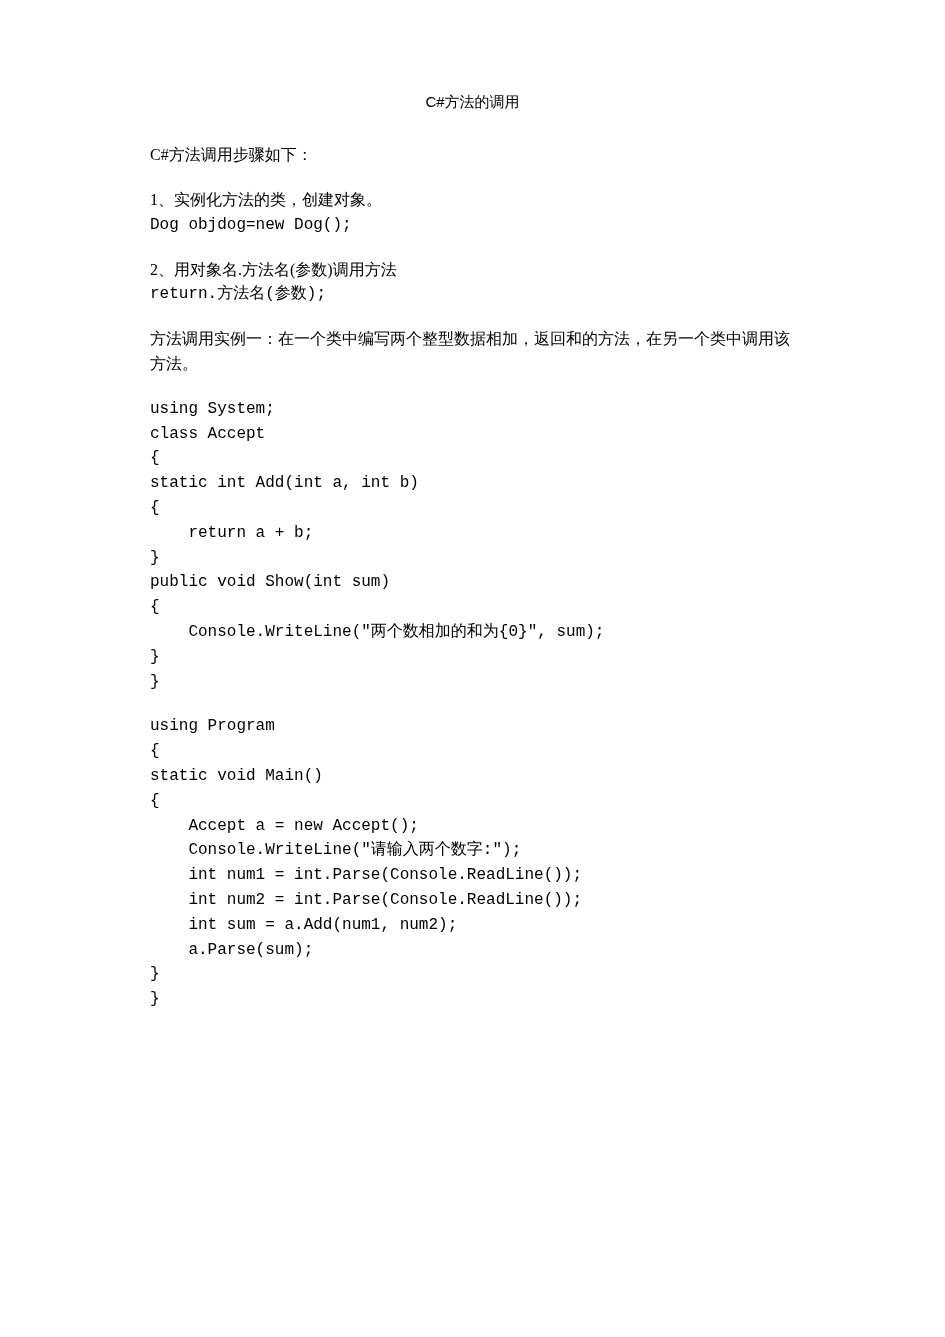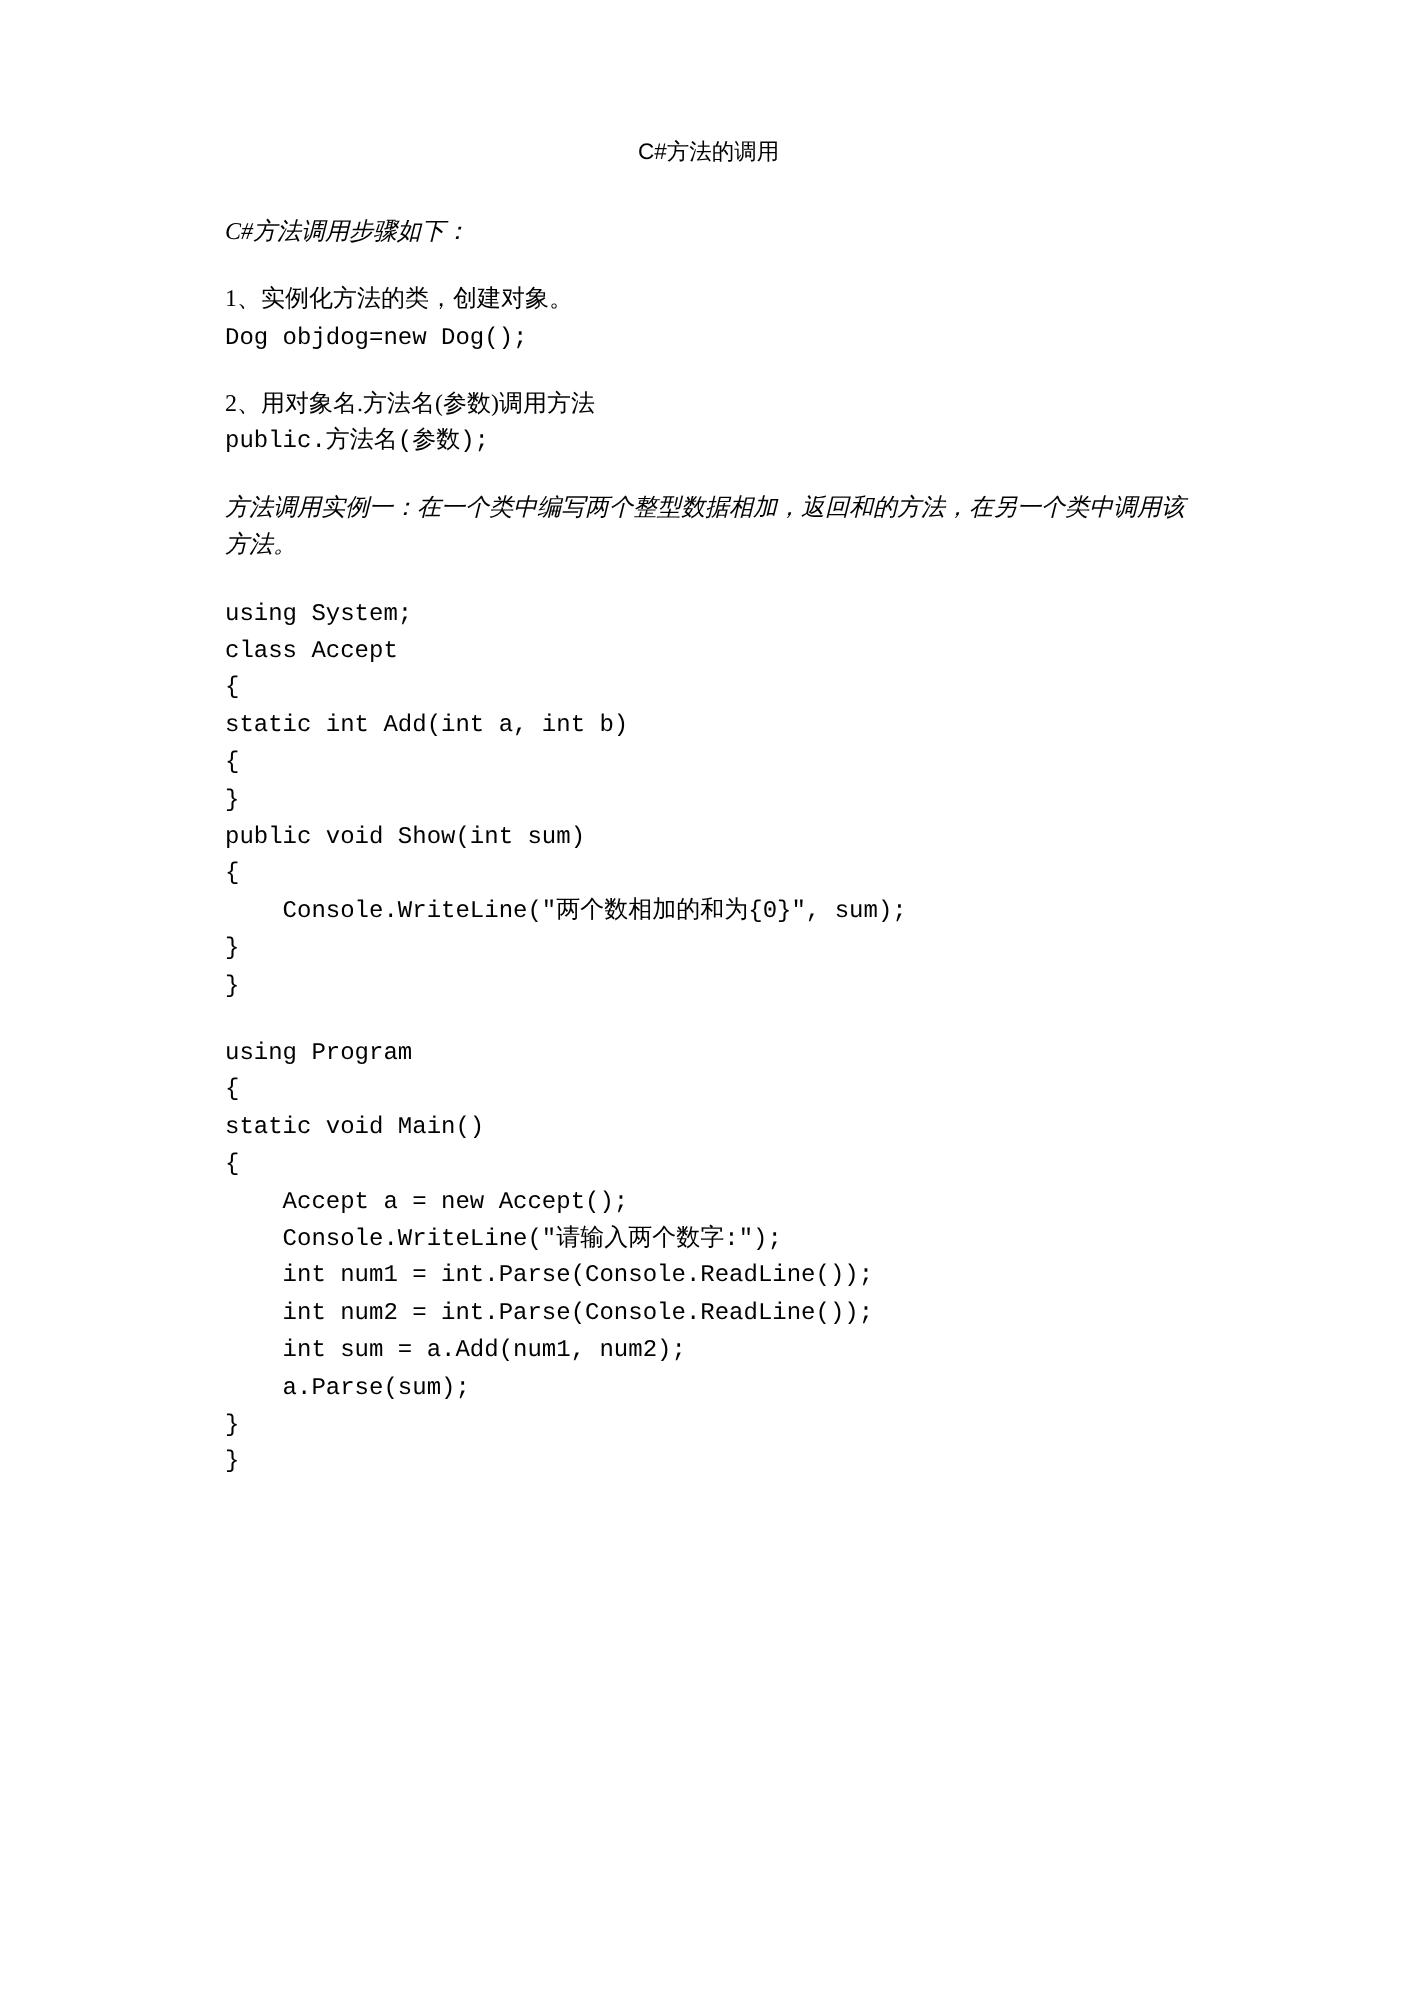--- a/index.html
+++ b/index.html
@@ -14,21 +14,20 @@
       padding: 90px 150px 90px 150px;
     }
     .title {
       text-align: center;
       font-family: "Microsoft YaHei", "微软雅黑", sans-serif;
       font-size: 15px;
       margin-bottom: 30px;
     }
     .paragraph {
       margin-bottom: 20px;
-      font-style: italic;
     }
     .paragraph-tight {
       margin-bottom: 0;
     }
     .mono-line {
       font-family: "Courier New", "SimSun", monospace;
     }
     .section {
       margin-bottom: 20px;
     }
@@ -47,31 +46,32 @@
 
 <div class="paragraph">C#方法调用步骤如下：</div>
 
 <div class="section">
   <div class="paragraph-tight">1、实例化方法的类，创建对象。</div>
   <div class="paragraph-tight mono-line">Dog objdog=new Dog();</div>
 </div>
 
 <div class="section">
   <div class="paragraph-tight">2、用对象名.方法名(参数)调用方法</div>
-  <div class="paragraph-tight mono-line">public.方法名(参数);</div>
+  <div class="paragraph-tight mono-line">return.方法名(参数);</div>
 </div>
 
 <div class="paragraph">方法调用实例一：在一个类中编写两个整型数据相加，返回和的方法，在另一个类中调用该方法。</div>
 
 <div class="code-block section">
   <div class="code-line">using System;</div>
   <div class="code-line">class Accept</div>
   <div class="code-line">{</div>
   <div class="code-line">static int Add(int a, int b)</div>
   <div class="code-line">{</div>
+  <div class="code-line">    return a + b;</div>
   <div class="code-line">}</div>
   <div class="code-line">public void Show(int sum)</div>
   <div class="code-line">{</div>
   <div class="code-line">    Console.WriteLine("两个数相加的和为{0}", sum);</div>
   <div class="code-line">}</div>
   <div class="code-line">}</div>
 </div>
 
 <div class="code-block">
   <div class="code-line">using Program</div>

